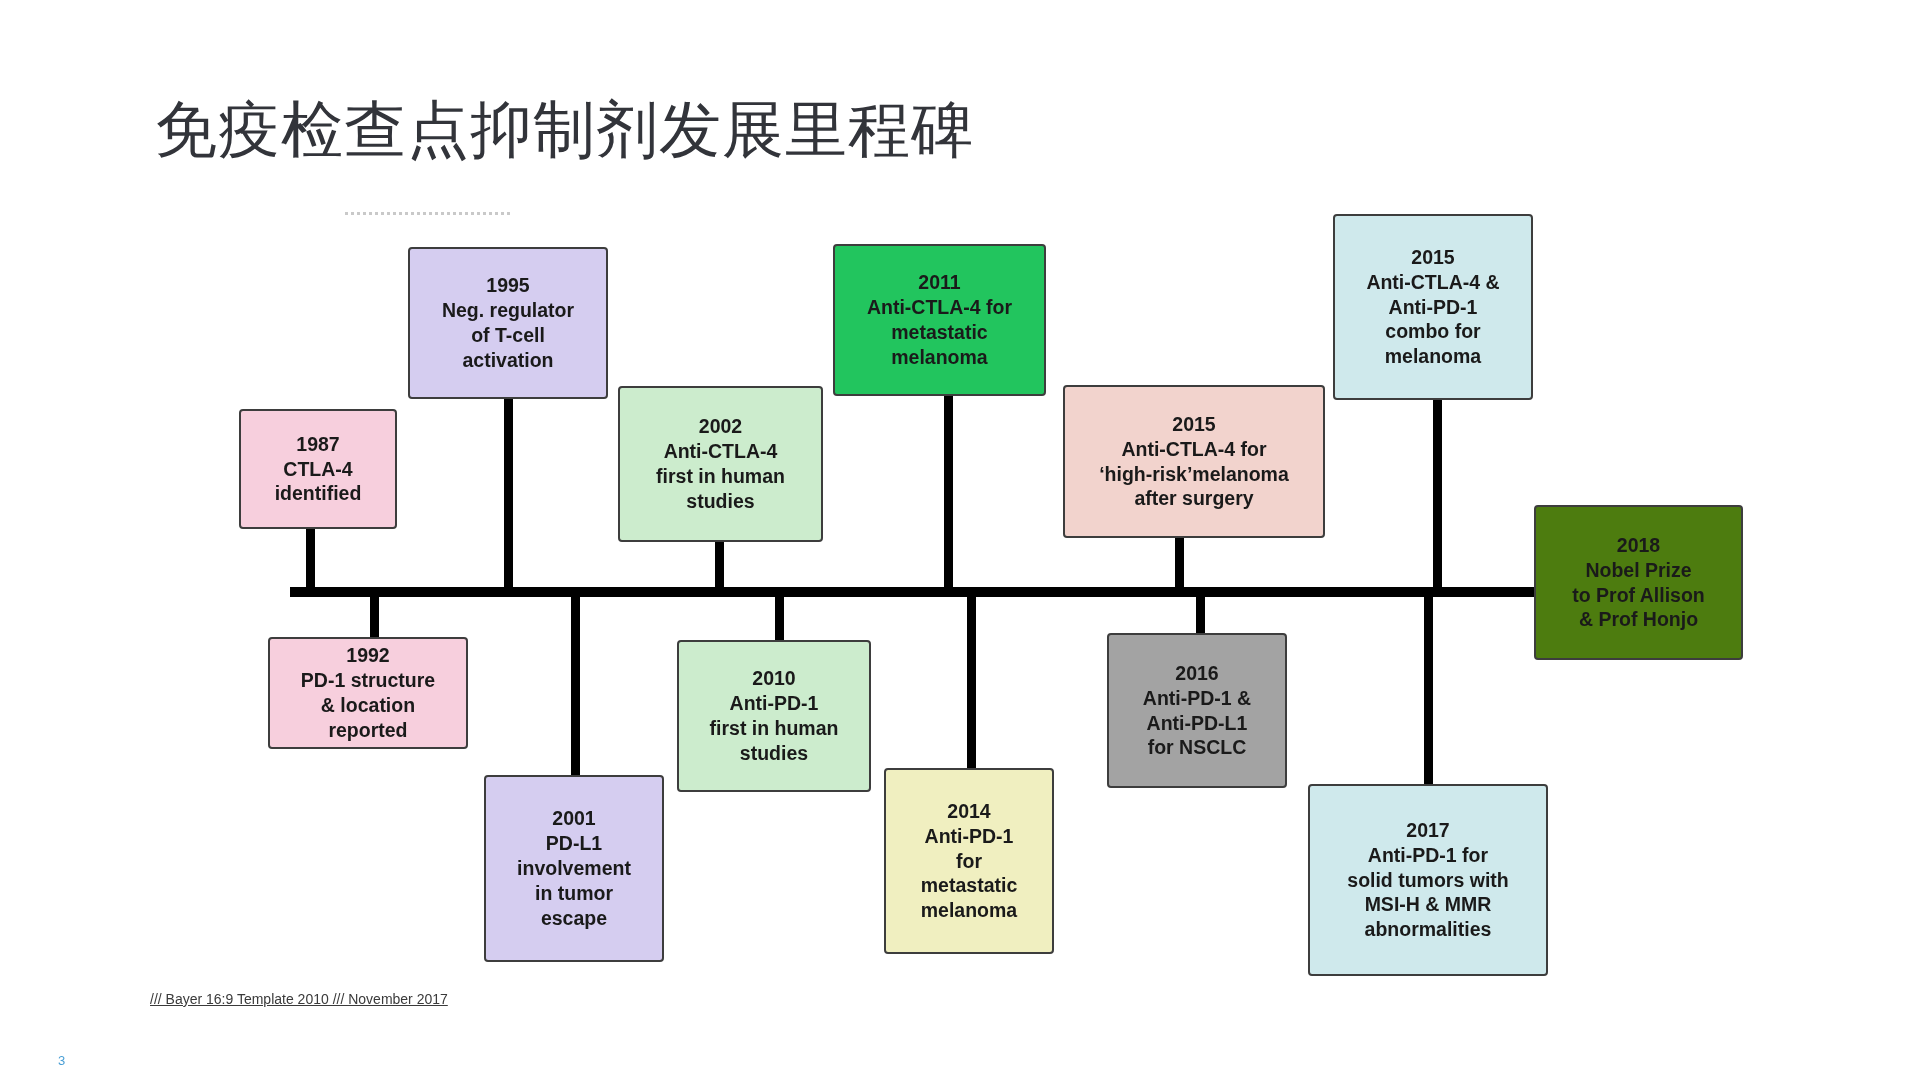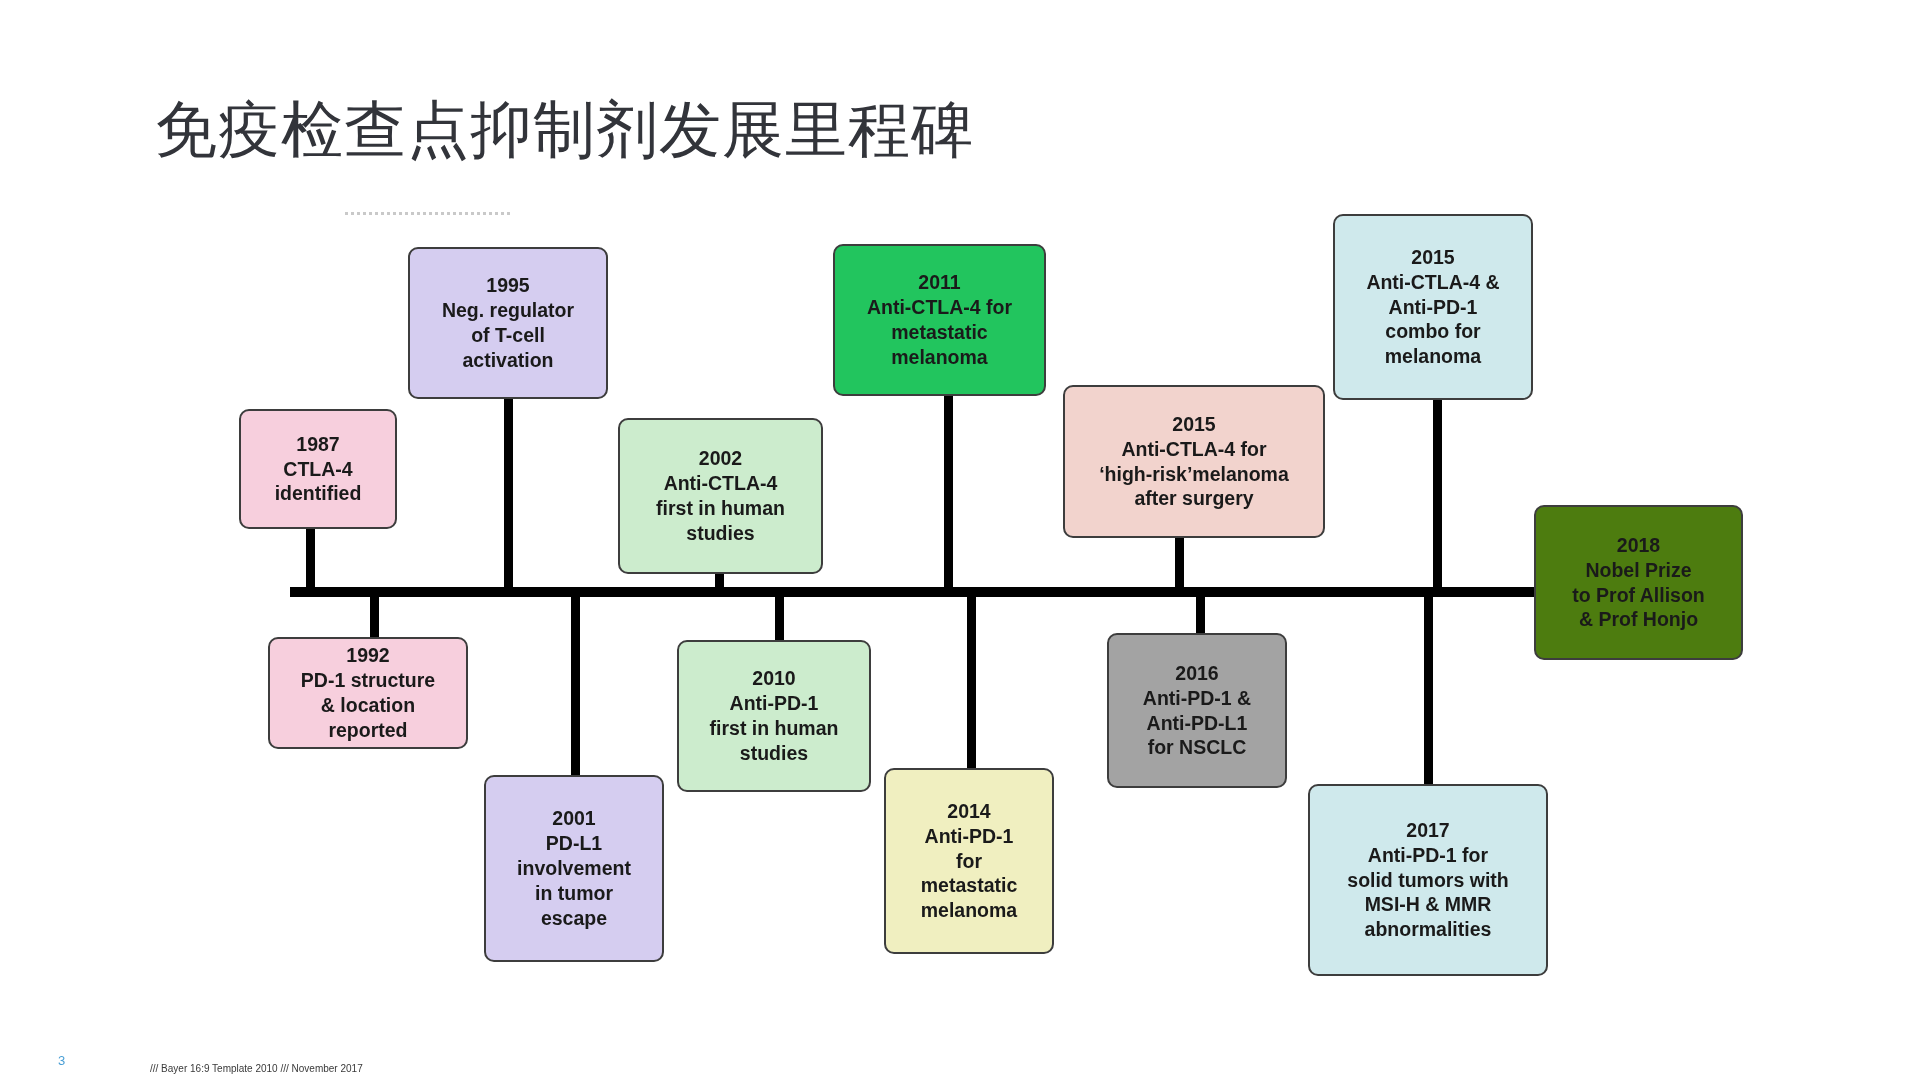--- a/index.html
+++ b/index.html
@@ -37,21 +37,21 @@
     background: #000000;
   }
   .stem {
     position: absolute;
     background: #000000;
     width: 9px;
   }
   .node {
     position: absolute;
     border: 2px solid #3d3d3d;
-    border-radius: 10px;
+    border-radius: 4px;
     box-sizing: border-box;
     display: flex;
     align-items: center;
     justify-content: center;
     text-align: center;
     font-size: 19.5px;
     font-weight: bold;
     color: #1a1a1a;
     line-height: 1.28;
     padding: 6px 8px;
@@ -68,23 +68,24 @@
   #page-number {
     position: absolute;
     left: 58px;
     top: 1053px;
     font-size: 13px;
     color: #4a9fd5;
   }
   #footer-text {
     position: absolute;
     left: 150px;
-    top: 1063px;
-    font-size: 10px;
+    top: 991px;
+    font-size: 14px;
     color: #3a3a3a;
+    text-decoration: underline;
   }
 </style>
 </head>
 <body>
 
 <div id="slide">
 
   <div id="slide-title">免疫检查点抑制剂发展里程碑</div>
 
   <div class="dotted-guide"></div>
@@ -94,21 +95,21 @@
       <div class="stem" style="left: 306px; top: 529px; height: 58px;"></div>
       <div class="node" style="left: 239px; top: 409px; width: 158px; height: 120px; background: rgb(247, 207, 221);"><span>1987
 CTLA-4
 identified</span></div>
       <div class="stem" style="left: 504px; top: 399px; height: 188px;"></div>
       <div class="node" style="left: 408px; top: 247px; width: 200px; height: 152px; background: rgb(213, 205, 240);"><span>1995
 Neg. regulator
 of T-cell
 activation</span></div>
       <div class="stem" style="left: 715px; top: 542px; height: 45px;"></div>
-      <div class="node" style="left: 618px; top: 386px; width: 205px; height: 156px; background: rgb(204, 236, 205); margin-top: 32px;"><span>2002
+      <div class="node" style="left: 618px; top: 386px; width: 205px; height: 156px; background: rgb(204, 236, 205);"><span>2002
 Anti-CTLA-4
 first in human
 studies</span></div>
       <div class="stem" style="left: 944px; top: 396px; height: 191px;"></div>
       <div class="node" style="left: 833px; top: 244px; width: 213px; height: 152px; background: #22c55e;"><span>2011
 Anti-CTLA-4 for
 metastatic
 melanoma</span></div>
       <div class="stem" style="left: 1175px; top: 538px; height: 49px;"></div>
       <div class="node" style="left: 1063px; top: 385px; width: 262px; height: 153px; background: rgb(242, 211, 205);"><span>2015

